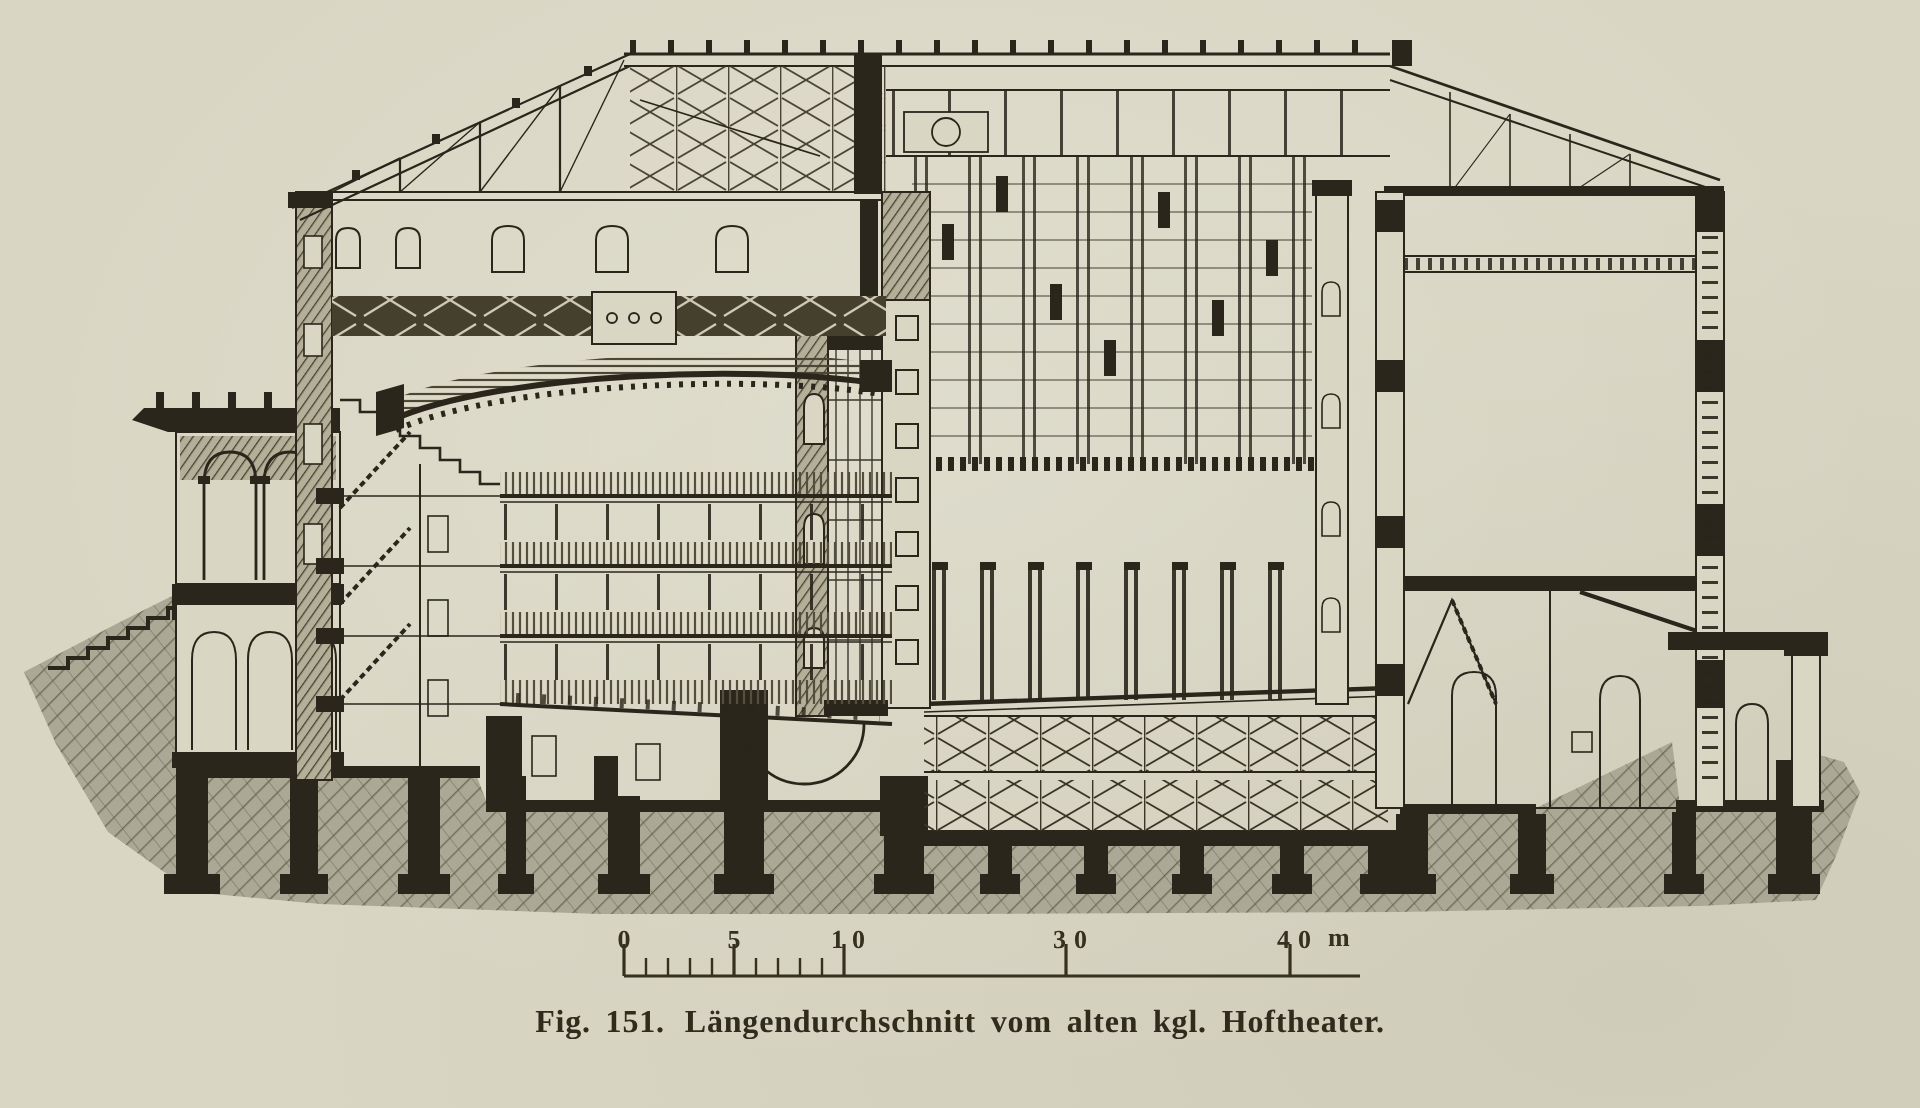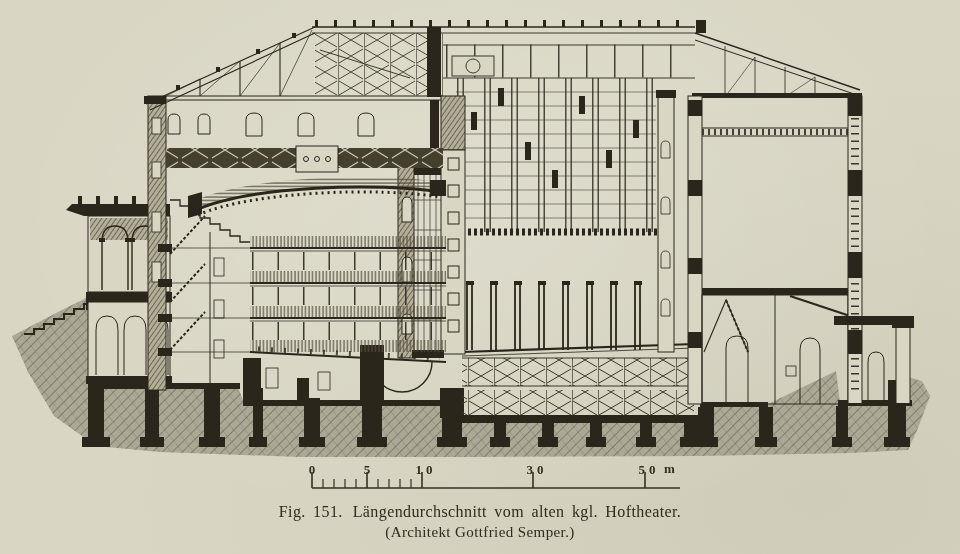--- a/index.html
+++ b/index.html
@@ -20,21 +20,21 @@
     font-size:13px;font-weight:bold;color:#35301f;
   }
   .scalebar .num.sp{letter-spacing:4px;margin-left:2px;text-align:right;}
   .scalebar .unit{
     position:absolute;top:1px;left:664px;
     font-size:13px;font-weight:bold;color:#35301f;
   }
   .scalebar svg{position:absolute;left:0;top:0;}
   .caption{
     position:absolute;left:0;top:503px;width:960px;
-    text-align:center;font-weight:normal;color:#302b1d;
+    text-align:center;font-weight:bold;color:#302b1d;
   }
   .caption .line1{font-size:16px;letter-spacing:.4px;word-spacing:3px;}
   .caption .line1 .figlabel{margin-right:10px;}
   .caption .line2{font-size:15px;margin-top:3px;letter-spacing:.4px;}
 </style>
 </head>
 <body>
 
 <div class="page">
 
@@ -412,24 +412,23 @@
         <line x1="378" y1="19" x2="378" y2="28"></line>
           <line x1="389" y1="19" x2="389" y2="28"></line>
         <line x1="400" y1="19" x2="400" y2="28"></line>
           <line x1="411" y1="19" x2="411" y2="28"></line>
       </g>
     </svg>
     <span class="num" style="left:312px">0</span>
     <span class="num" style="left:367px">5</span>
     <span class="num sp" style="left:424px">10</span>
     <span class="num sp" style="left:535px">30</span>
-    <span class="num sp" style="left:647px">50</span>
+    <span class="num sp" style="left:647px">40</span>
     <span class="unit">m</span>
   </div>
 
   <div class="caption">
     <div class="line1">
       <span class="figlabel">Fig. 151.</span><span>Längendurchschnitt vom alten kgl. Hoftheater.</span>
     </div>
-    <div class="line2">(Architekt Gottfried Semper.)</div>
   </div>
 
 </div>
 
 </body></html>

